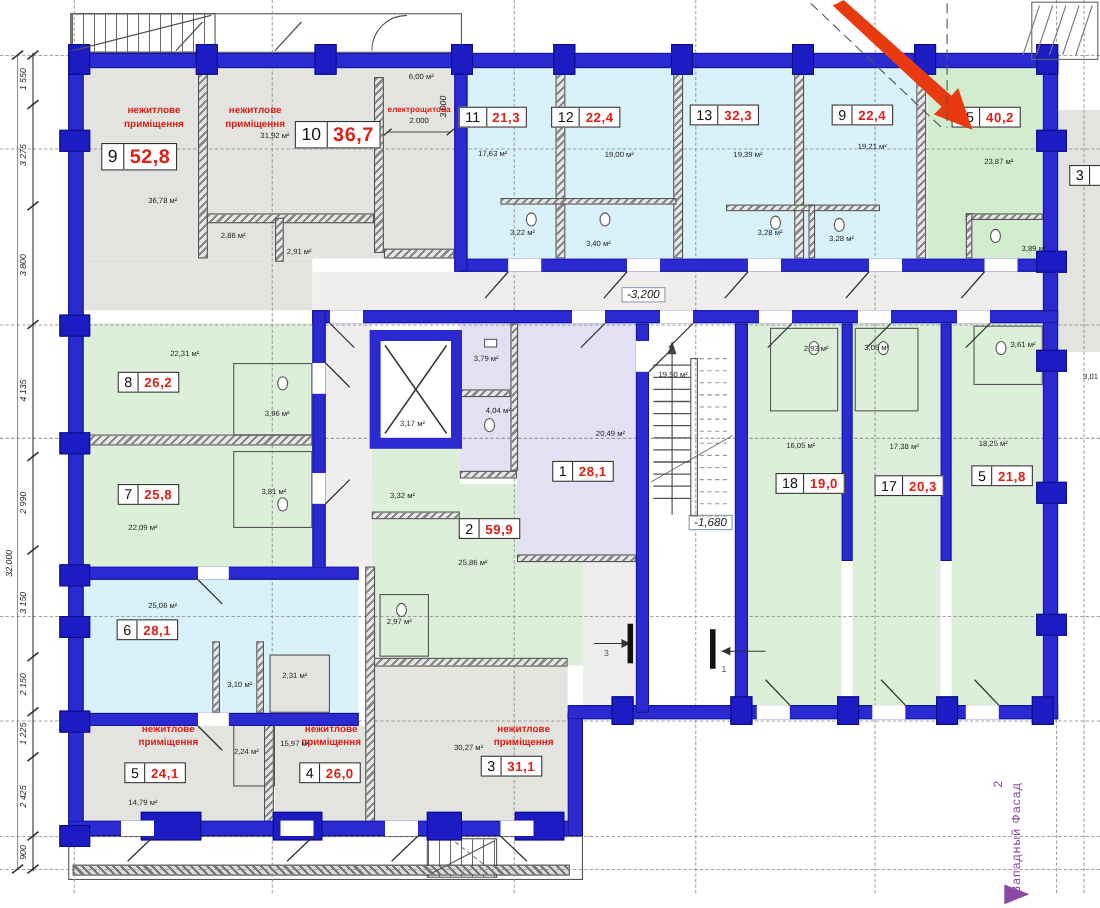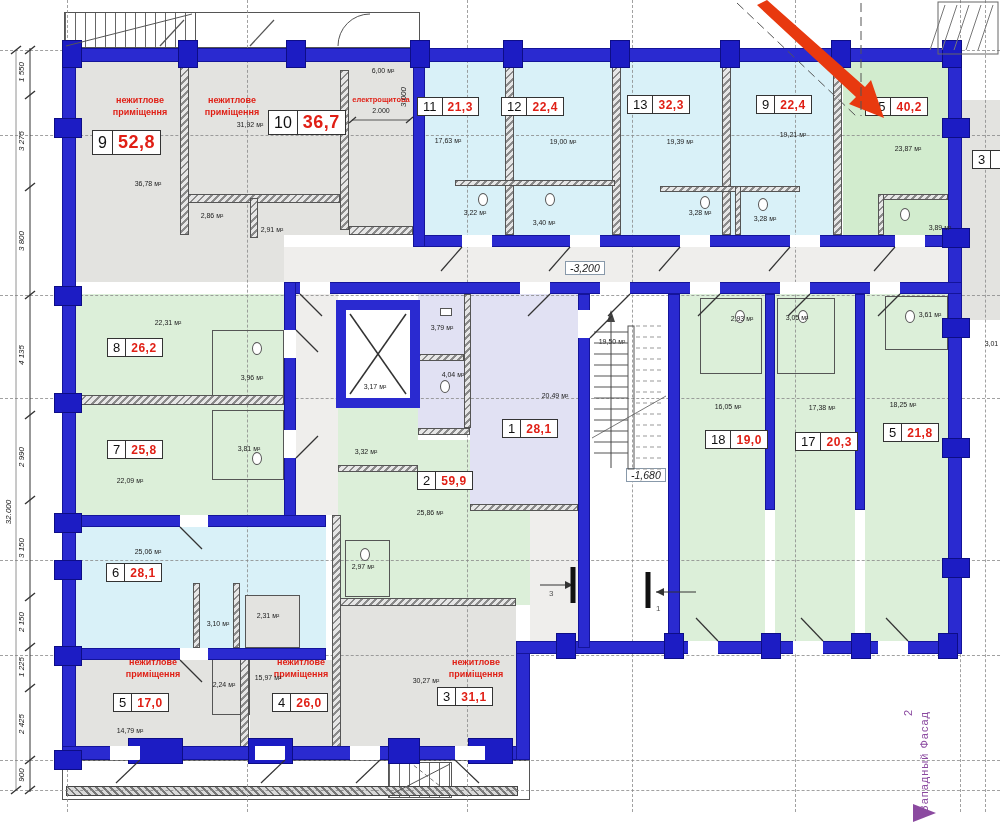--- a/index.html
+++ b/index.html
@@ -284,21 +284,21 @@
   <div class="ubox" style="left:107px;top:440px">
       <span class="n">7</span>
       <span class="a">25,8</span>
     </div>
   <div class="ubox" style="left:106px;top:563px">
       <span class="n">6</span>
       <span class="a">28,1</span>
     </div>
   <div class="ubox" style="left:113px;top:693px">
       <span class="n">5</span>
-      <span class="a">17,0</span>
+      <span class="a">24,1</span>
     </div>
   <div class="ubox" style="left:272px;top:693px">
       <span class="n">4</span>
       <span class="a">26,0</span>
     </div>
   <div class="ubox" style="left:437px;top:687px">
       <span class="n">3</span>
       <span class="a">31,1</span>
     </div>
   <div class="ubox" style="left:417px;top:471px">

